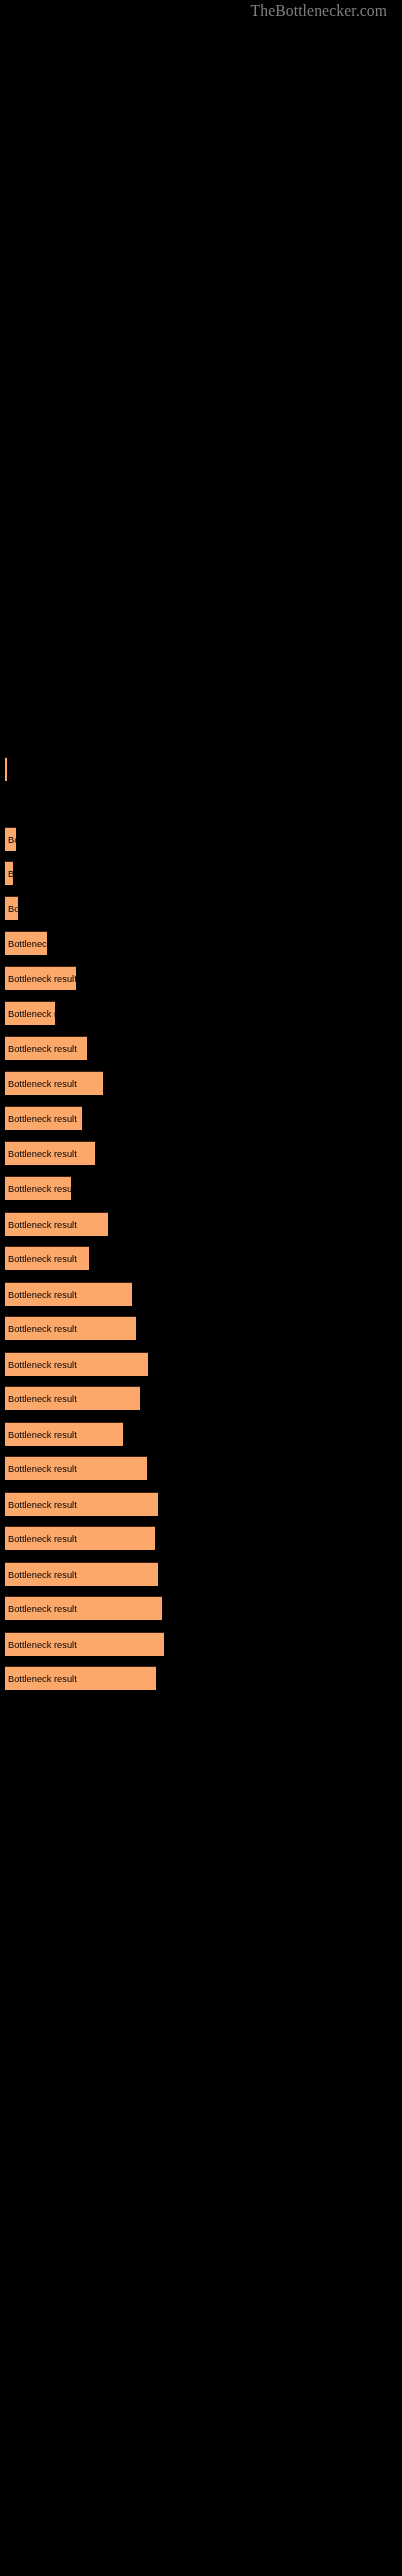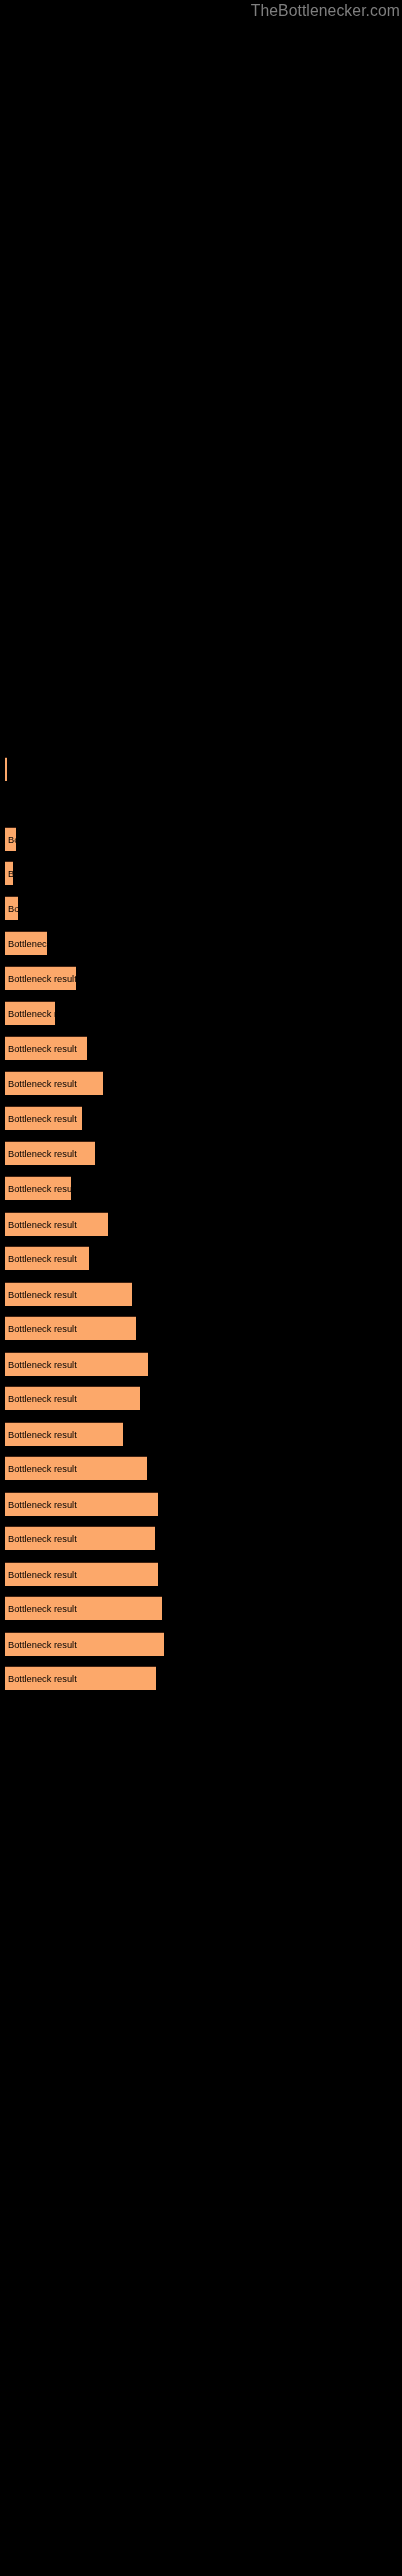--- a/index.html
+++ b/index.html
@@ -20,23 +20,23 @@
   
   #site-header {
     position: absolute;
     top: 0;
     left: 0;
     width: 403px;
     height: 24px;
   }
   #site-title {
     position: absolute;
-    right: 3px;
+    right: 16px;
     top: 0.8px;
-    font-family: Liberation Sans, sans-serif;
+    font-family: Liberation Serif, serif;
     font-size: 15.7px;
     line-height: 19.3px;
     letter-spacing: 0.1px;
     color: #7f7f7f;
     white-space: nowrap;
     user-select: none;
   }
 
   
   #chart {

